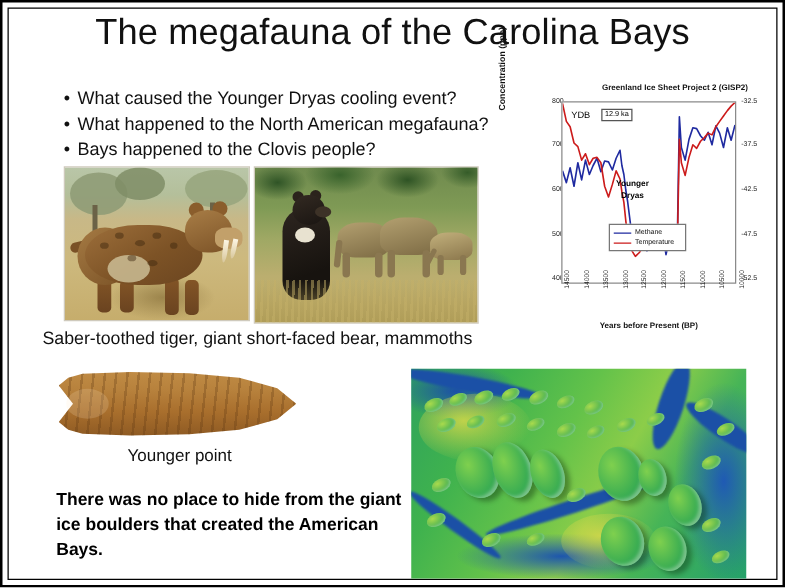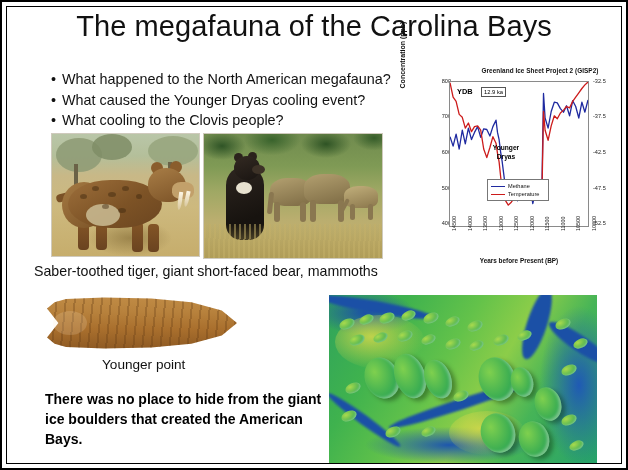--- a/index.html
+++ b/index.html
@@ -129,42 +129,42 @@
     background:#fff;box-sizing:border-box;overflow:hidden;}
   #plotbox svg{position:absolute;left:0;top:0;}
   .ytick{position:absolute;right:182px;font-size:5.6px;color:#222;text-align:right;width:24px;}
   .ytick2{position:absolute;left:182px;font-size:5.6px;color:#222;width:24px;}
   .ylabel{position:absolute;left:-12px;top:38px;width:100px;font-size:7px;font-weight:bold;color:#111;
     transform:rotate(-90deg);transform-origin:left top;text-align:center;}
   .xtick{position:absolute;top:164px;font-size:5.4px;color:#222;
     transform:rotate(-90deg);transform-origin:left top;white-space:nowrap;}
   .xlabel{position:absolute;left:38px;top:190px;width:140px;text-align:center;
     font-size:6.4px;font-weight:bold;color:#111;}
-  .ydb-label{position:absolute;left:46px;top:20px;font-size:7.4px;font-weight:bold;color:#000;}
+  .ydb-label{position:absolute;left:46px;top:20px;font-size:7.4px;font-weight:normal;color:#000;}
   .ka-box{position:absolute;left:70px;top:20px;font-size:5.8px;color:#000;border:1px solid #555;
     padding:1px 2px;background:#fff;}
   .yd-label{position:absolute;left:72px;top:76px;width:46px;text-align:center;font-size:6.6px;
     font-weight:bold;color:#000;line-height:9px;}
   .legendbox{position:absolute;left:76px;top:112px;width:62px;border:1px solid #777;background:#fff;
     padding:2px 3px;box-sizing:border-box;}
   .legrow{display:flex;align-items:center;gap:3px;font-size:5.6px;color:#111;line-height:8px;}
   .legline{display:inline-block;width:14px;height:0;border-top:1.4px solid #000;}
 </style>
 </head>
 <body>
 
 <div id="slide">
  <div id="slide-inner">
 
   <div class="title">The megafauna of the Carolina Bays</div>
 
   <div class="bullets">
+    <div class="bullet"><span class="dot">•</span><span>What caused the Younger Dryas cooling event?</span></div>
     <div class="bullet"><span class="dot">•</span><span>What happened to the North American megafauna?</span></div>
-    <div class="bullet"><span class="dot">•</span><span>What caused the Younger Dryas cooling event?</span></div>
-    <div class="bullet"><span class="dot">•</span><span>What cooling to the Clovis people?</span></div>
+    <div class="bullet"><span class="dot">•</span><span>Bays happened to the Clovis people?</span></div>
   </div>
 
   <div class="photo" id="tiger">
     <div class="tree tr1"></div>
         <div class="tree tr2"></div>
         <div class="tree tr3"></div>
     <div class="trunkA"></div>
         <div class="trunkB"></div>
     <div class="tail"></div>
     <div class="leg lg1"></div>

